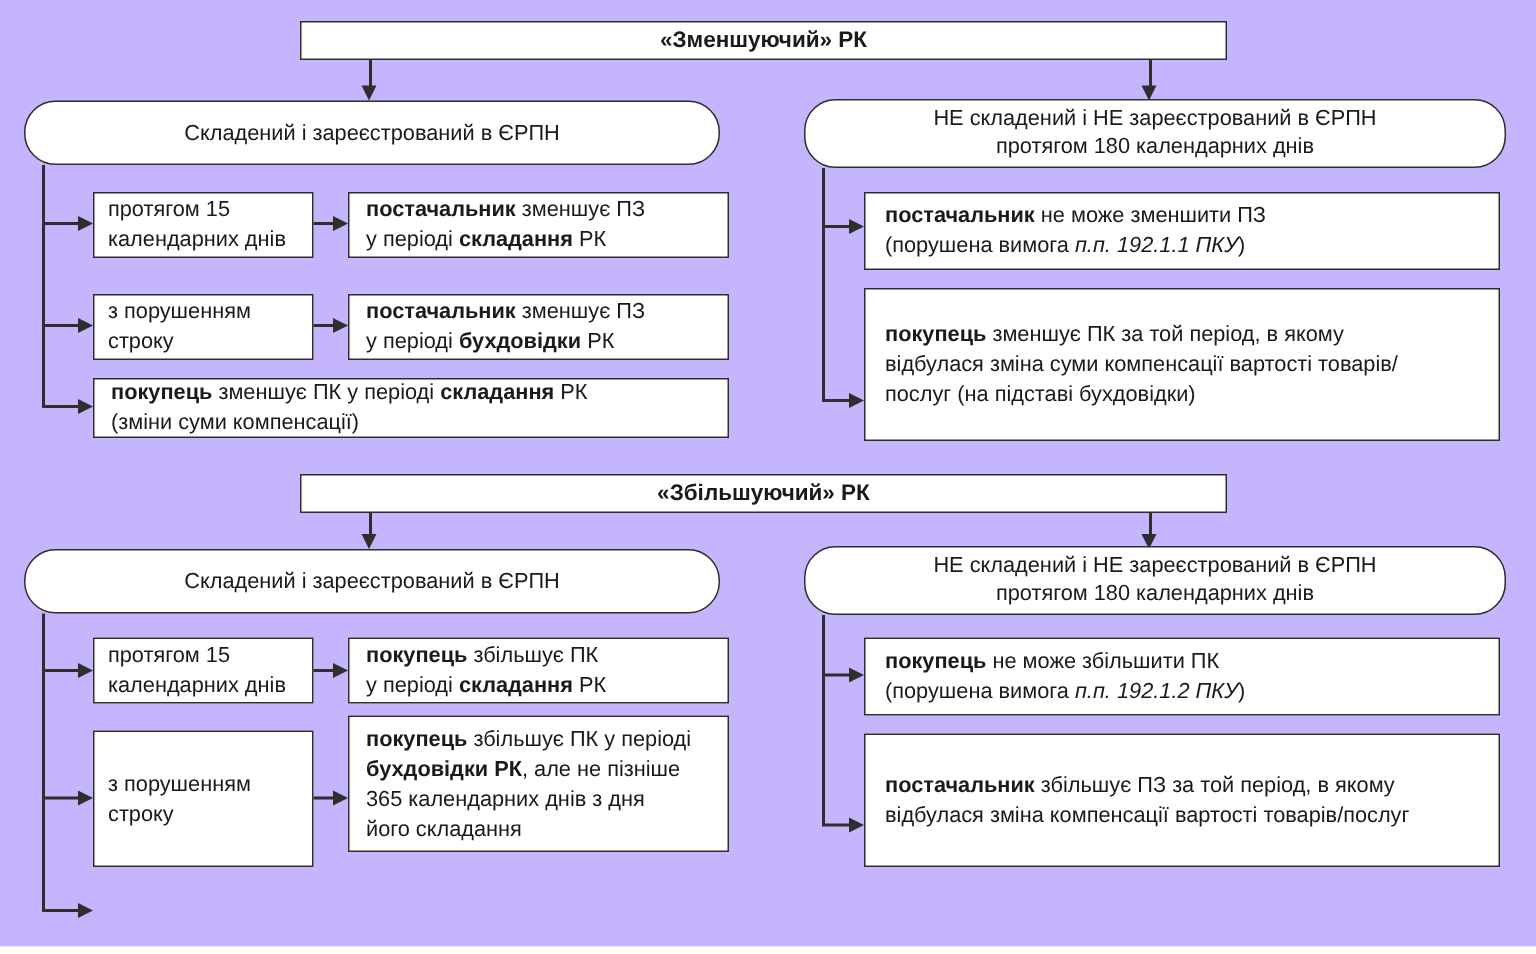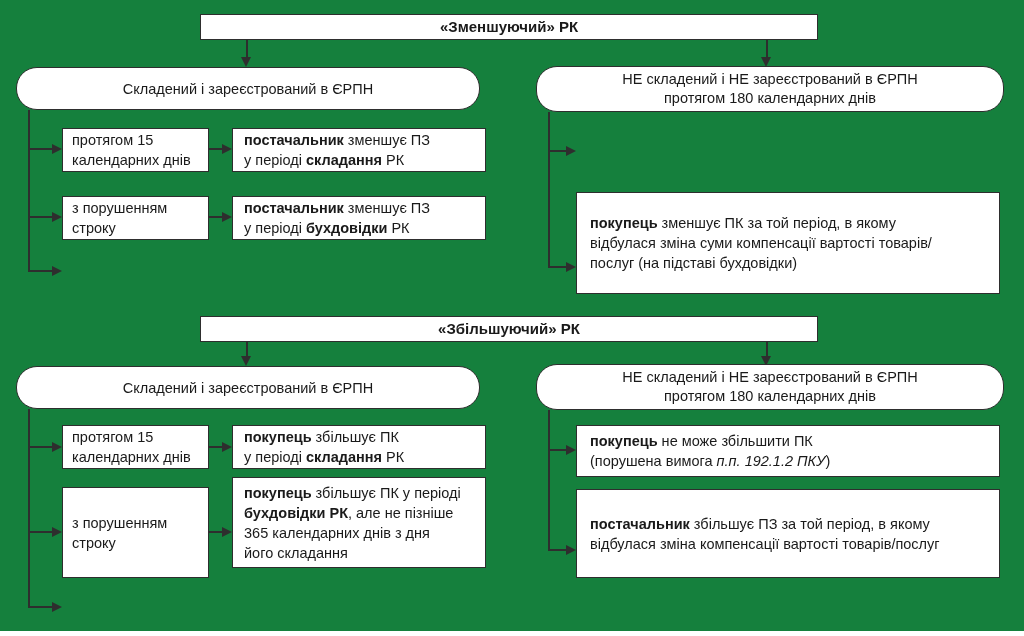--- a/index.html
+++ b/index.html
@@ -1,18 +1,18 @@
 <!DOCTYPE html>
 <html><head>
 <meta charset="utf-8">
 <style>
   * { margin:0; padding:0; box-sizing:border-box; }
   html,body { background:#ffffff; }
   .canvas {
-    position:relative; width:1024px; height:631px; background:#15803d;
+    position:relative; width:1024px; height:631px; background:#c4b5fd;
     font-family:"Liberation Sans", sans-serif; color:#1a1a1a; overflow:hidden;
   }
   .box {
     position:absolute; border:1.5px solid #2e2e2e; background:#ffffff;
     display:flex; align-items:center; font-size:14.5px; line-height:1.38;
   }
   .center { justify-content:center; text-align:center; }
   .hdr  { font-weight:bold; font-size:15px; }
   .stadium { border-radius:21px; }
   .pl  { padding-left:9px;  padding-right:5px; }
@@ -68,25 +68,31 @@
       <span>з порушенням<br>строку</span>
     </div>
   <div class="hline" style="left:209px;top:216px;width:15px"></div>
   <div class="tri-r" style="left:222px;top:211.5px"></div>
   <div class="box pl2" style="left:232px;top:196px;width:254px;height:44px">
       <span><b>постачальник</b> зменшує ПЗ<br>у періоді <b>бухдовідки</b> РК</span>
     </div>
 
   <div class="hline" style="left:30px;top:270px;width:23px"></div>
   <div class="tri-r" style="left:52px;top:265.5px"></div>
+  <div class="box pl2" style="left:62px;top:252px;width:424px;height:40px">
+      <span><b>покупець</b> зменшує ПК у періоді <b>складання</b> РК<br>(зміни суми компенсації)</span>
+    </div>
 
   <div class="vline" style="left:548px;top:112px;height:156px"></div>
 
   <div class="hline" style="left:550px;top:150px;width:19px"></div>
   <div class="tri-r" style="left:566px;top:145.5px"></div>
+  <div class="box pl3" style="left:576px;top:128px;width:424px;height:52px">
+      <span><b>постачальник</b> не може зменшити ПЗ<br>(порушена вимога <i>п.п. 192.1.1 ПКУ</i>)</span>
+    </div>
 
   <div class="hline" style="left:550px;top:266px;width:19px"></div>
   <div class="tri-r" style="left:566px;top:261.5px"></div>
   <div class="box center hdr" style="left:200px;top:316px;width:618px;height:26px">«Збільшуючий» РК</div>
 
   <div class="box pl3" style="left:576px;top:192px;width:424px;height:102px">
       <span><b>покупець</b> зменшує ПК за той період, в якому<br>відбулася зміна суми компенсації вартості товарів/<br>послуг (на підставі бухдовідки)</span>
     </div>
 
   <div class="vline" style="left:246px;top:342px;height:15px"></div>

